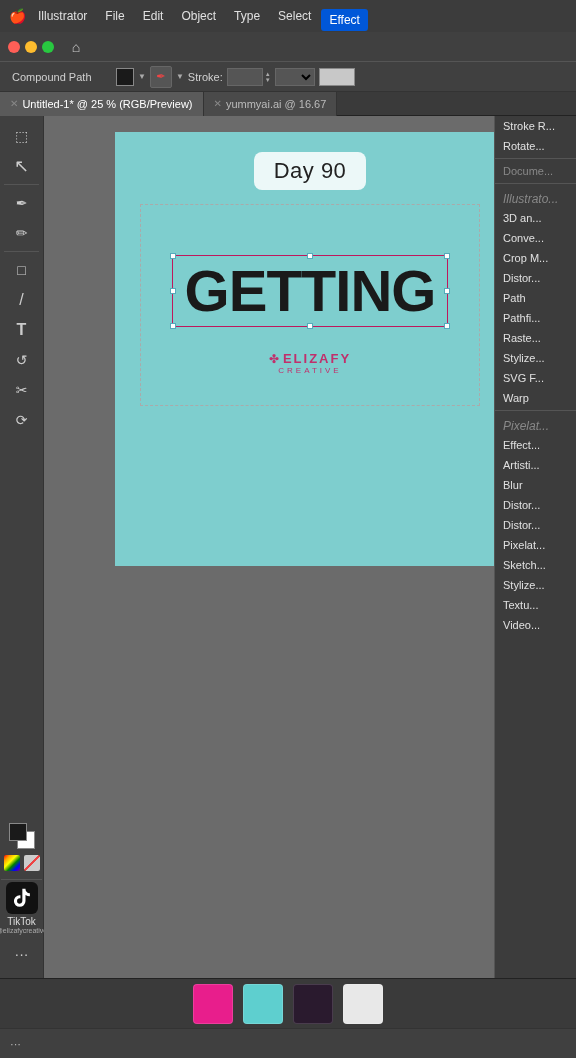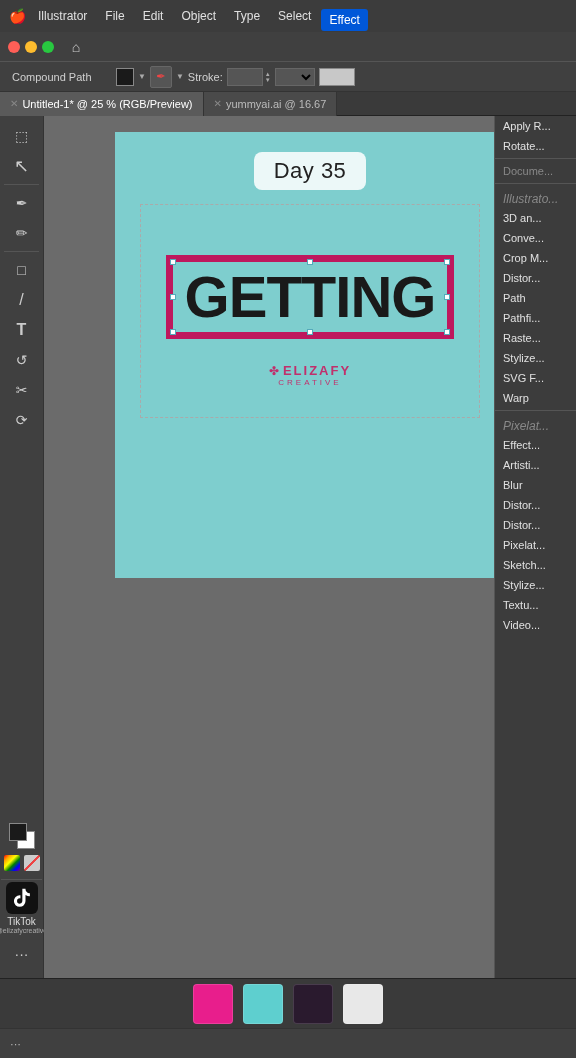--- a/index.html
+++ b/index.html
@@ -308,21 +308,21 @@
       background: #7ecece;
       margin-top: 14px;
       border: 1px dashed #aaa;
       position: relative;
       display: flex;
       flex-direction: column;
       align-items: center;
       padding-bottom: 30px;
     }
     .text-selection-box {
-      border: 7px solid #be185d;
+      border: 1px solid #be185d;
       padding: 6px 12px;
       margin-top: 50px;
       position: relative;
     }
     .selection-handle {
       width: 6px;
       height: 6px;
       background: white;
       border: 1px solid #5ab;
       position: absolute;
@@ -529,21 +529,21 @@
       </div>
       <div class="tiktok-label">TikTok</div>
       <div class="tiktok-handle">@elizafycreative</div>
     </div>
     <div class="tool-icon" style="margin-bottom:4px;">···</div>
   </div>
 
   <div class="canvas-area">
     <div class="artboard">
 
-      <div class="day-badge">Day 35</div>
+      <div class="day-badge">Day 90</div>
 
       <div class="inner-artboard">
 
         <div class="text-selection-box">
           <div class="selection-handle handle-tl"></div>
           <div class="selection-handle handle-tc"></div>
           <div class="selection-handle handle-tr"></div>
           <div class="selection-handle handle-ml"></div>
           <div class="selection-handle handle-mr"></div>
           <div class="selection-handle handle-bl"></div>
@@ -561,21 +561,21 @@
           </div>
           <div class="brand-sub">CREATIVE</div>
         </div>
       </div>
     </div>
 
     <div class="artboard-bottom"></div>
   </div>
 
   <div class="dropdown-panel">
-    <div class="panel-item">Apply R...</div>
+    <div class="panel-item">Stroke R...</div>
     <div class="panel-item">Rotate...</div>
     <div class="panel-divider"></div>
     <div class="panel-item highlighted">Docume...</div>
     <div class="panel-divider"></div>
     <div class="panel-section-header">Illustrato...</div>
     <div class="panel-item">3D an...</div>
     <div class="panel-item">Conve...</div>
     <div class="panel-item">Crop M...</div>
     <div class="panel-item">Distor...</div>
     <div class="panel-item">Path</div>

